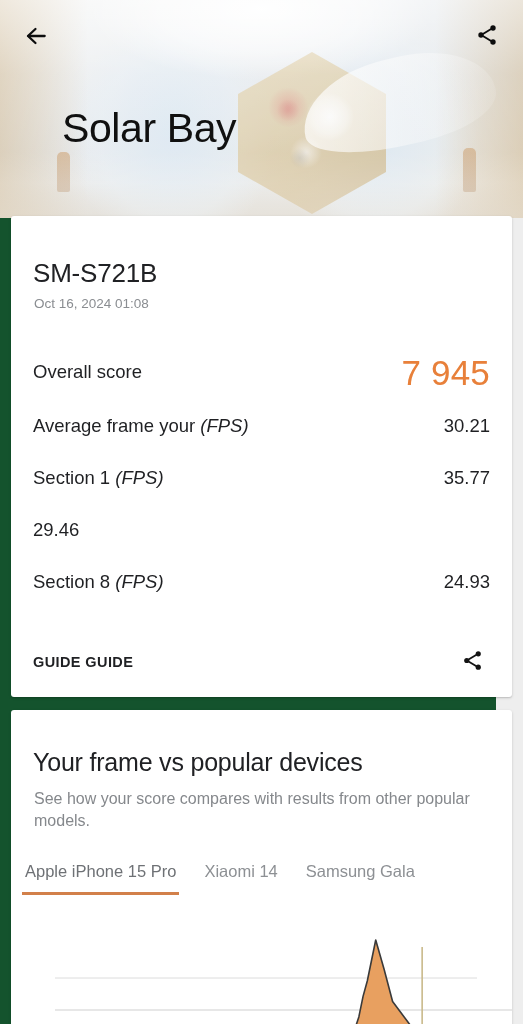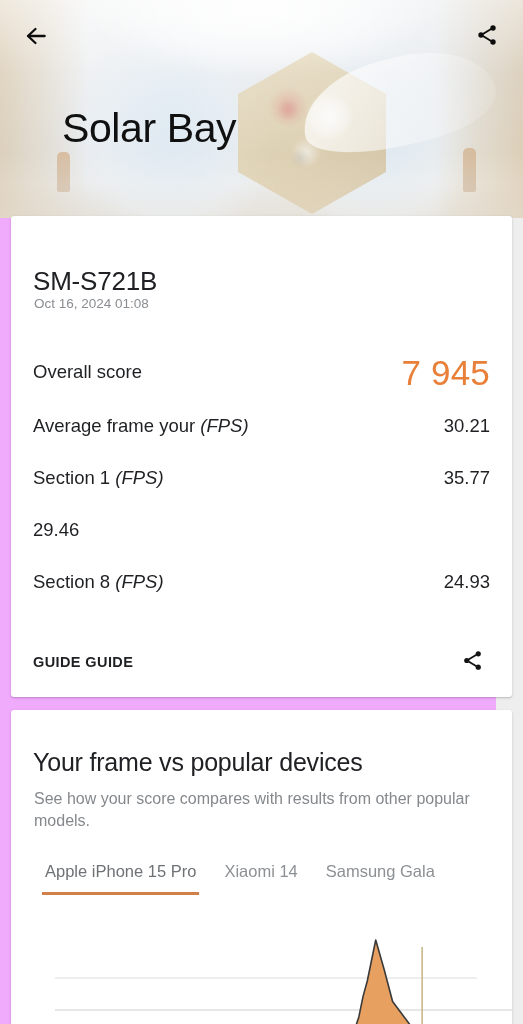--- a/index.html
+++ b/index.html
@@ -10,21 +10,21 @@
     overflow: hidden;
     background: #eeeeee;
     font-family: "Liberation Sans", sans-serif;
     -webkit-font-smoothing: antialiased;
   }
 
   #app {
     position: relative;
     width: 496px;
     height: 1024px;
-    background: #f0abfc;
+    background: #14532d;
   }
 
   
   .hero {
     position: relative;
     width: 523px;
     height: 218px;
     overflow: hidden;
     background: #d9dde2;
   }
@@ -137,21 +137,21 @@
     border-radius: 3px;
     box-shadow: 0 1px 3px rgba(0,0,0,0.16), 0 1px 1px rgba(0,0,0,0.08);
   }
 
   #score-card  { top: 216px; height: 481px; }
   #compare-card{ top: 710px; height: 330px; }
 
   .device-name {
     position: absolute;
     left: 22px;
-    top: 50px;
+    top: 42px;
     font-size: 26px;
     color: #202124;
     letter-spacing: -0.2px;
   }
 
   .device-date {
     position: absolute;
     left: 23px;
     top: 80px;
     font-size: 13.5px;
@@ -241,21 +241,20 @@
   }
 
   .tabs {
     position: absolute;
     left: 0;
     right: 0;
     top: 148px;
     height: 48px;
     display: flex;
     align-items: flex-start;
-    padding-left: 20px;
     overflow: hidden;
     white-space: nowrap;
   }
 
   .tab {
     position: relative;
     padding: 4px 14px 14px 14px;
     font-size: 16.5px;
     color: #8d9094;
     cursor: pointer;

